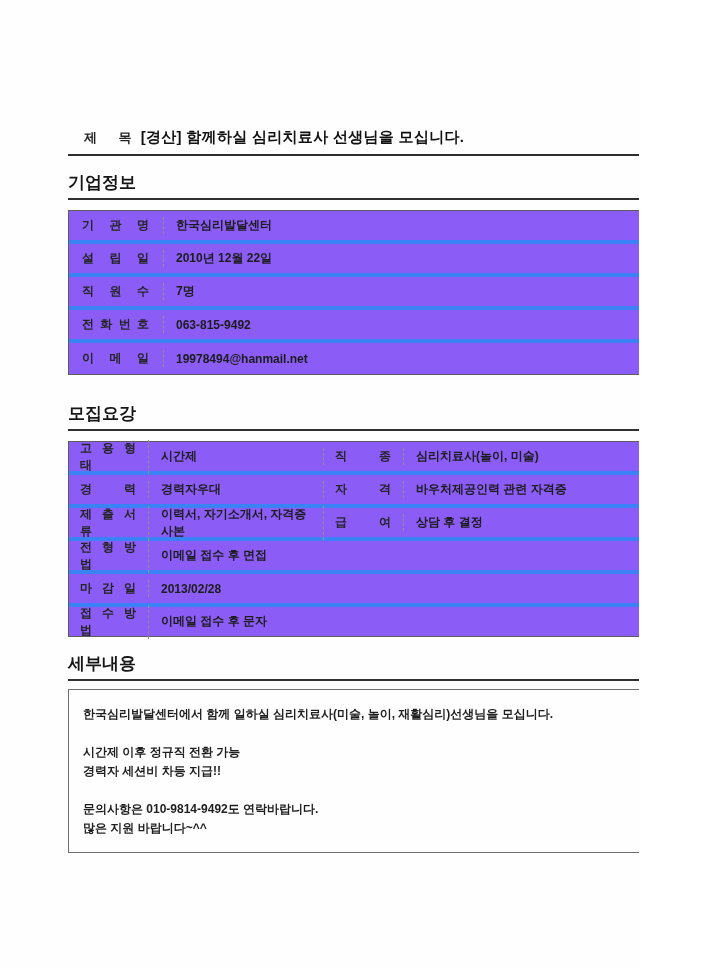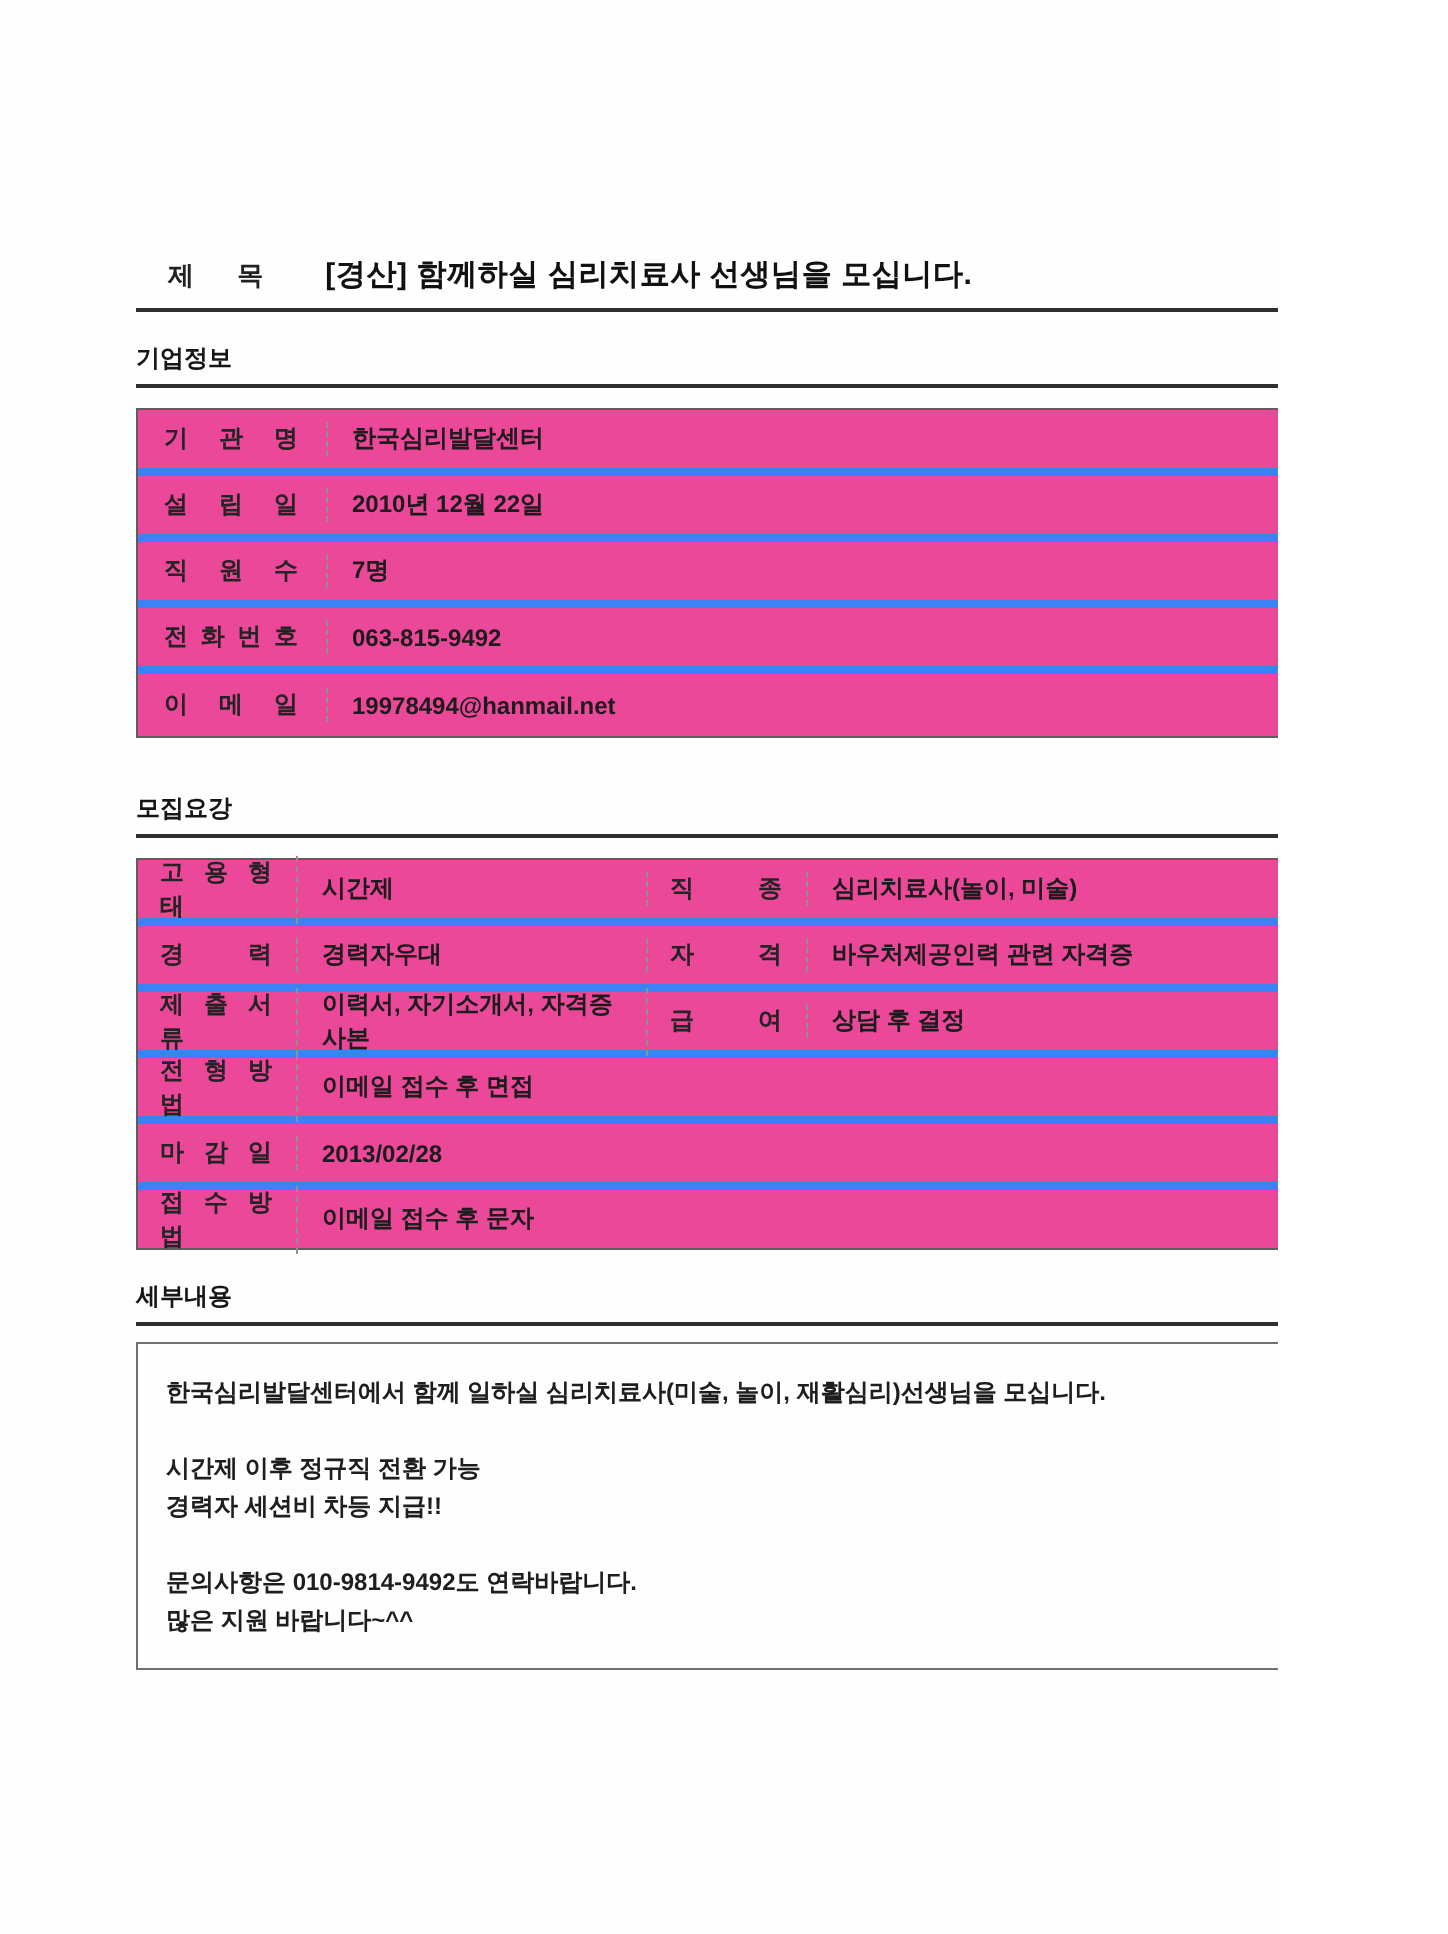--- a/index.html
+++ b/index.html
@@ -30,44 +30,43 @@
     border-bottom:2px solid #2e2e2e;
   }
   .subject-label{
     font-size:13px;
     font-weight:700;
     letter-spacing:9px;
     white-space:nowrap;
     color:#222;
   }
   .subject-text{
-    margin-left:22px;
     font-size:15px;
     font-weight:800;
     letter-spacing:0.3px;
     color:#111;
   }
 
   
   .section{margin-top:15px;}
   .section-heading{
-    font-size:12px;
+    font-size:17px;
     font-weight:800;
     color:#161616;
     margin:0;
     padding:0 0 4px 0;
     border-bottom:2px solid #303030;
   }
   .section-recruit{margin-top:27px;}
 
   
   .tbl{
     margin-top:10px;
     border:1px solid #5d5d5d;
-    background:#ec4899;
+    background:#8b5cf6;
   }
   .tbl .row{
     display:flex;
     align-items:center;
     border-top:4px solid #3b82f6;
     height:29px;
     font-size:12px;
     font-weight:700;
   }
   .tbl .row:first-child{border-top:none;}

